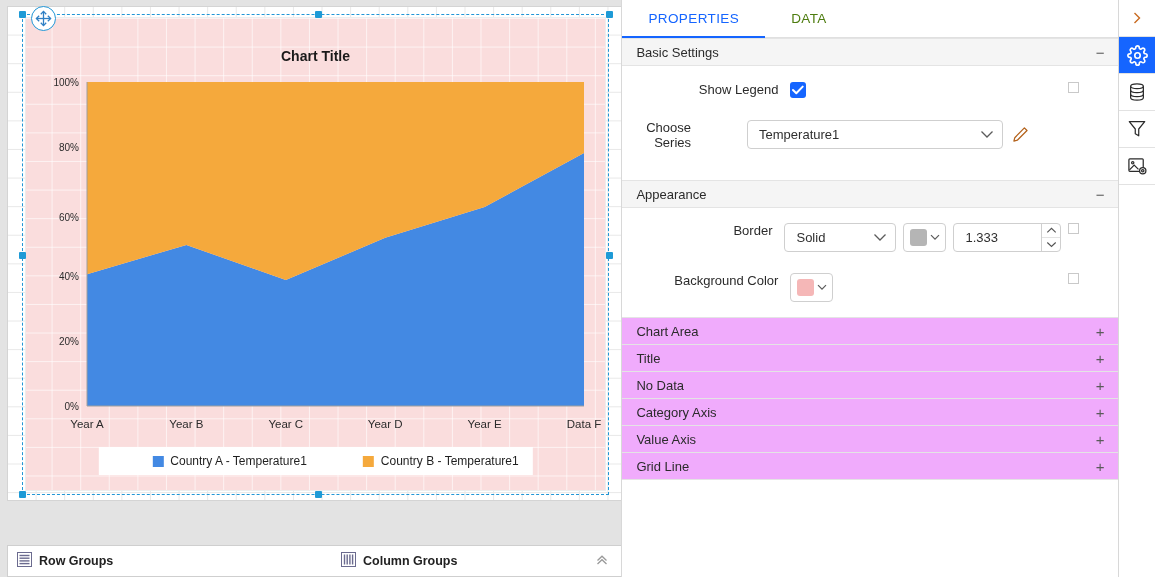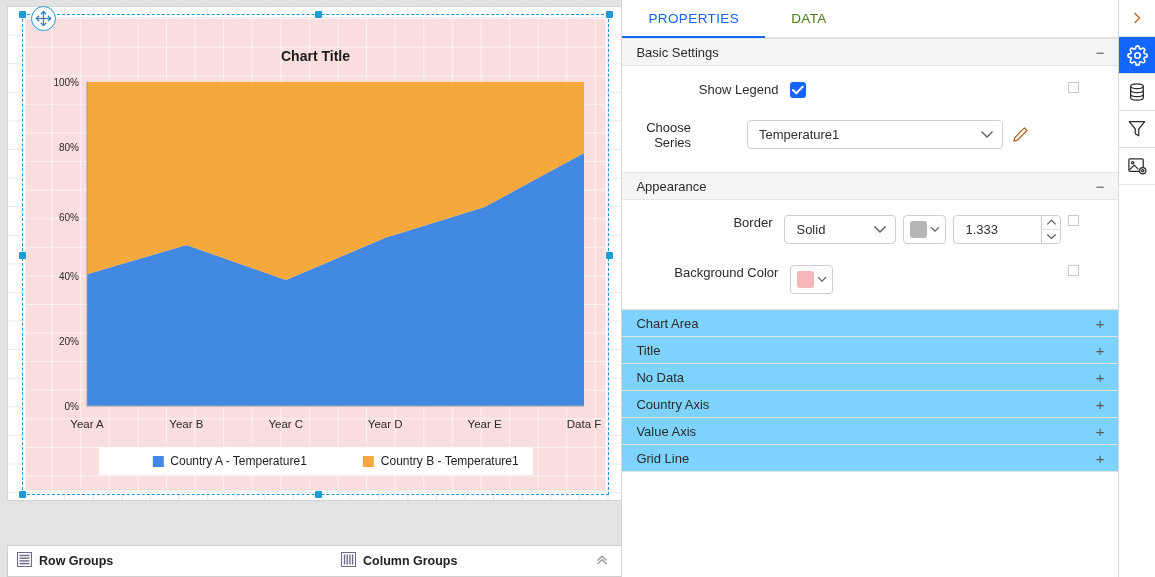--- a/index.html
+++ b/index.html
@@ -201,21 +201,21 @@
   .spin-btn {
     flex: 1; display: flex; align-items: center; justify-content: center;
     font-size: 9px; color: #555; cursor: pointer;
   }
   .spin-btn.up { border-bottom: 1px solid #e3e3e3; }
 
   .pencil-btn { cursor: pointer; display: flex; align-items: center; padding: 0 2px; }
 
   .collapsed-list { border-top: 1px solid #e4e4e4; }
   .collapsed-row {
-    height: 27px; background: #7dd3fc;
+    height: 27px; background: #f0abfc;
     border-bottom: 1px solid #e4e4e4;
     display: flex; align-items: center; padding: 0 14px;
     font-size: 13px; color: #2b2b2b; cursor: pointer;
   }
   .collapsed-row .cr-title { flex: 1; }
   .collapsed-row .cr-sign { font-size: 15px; color: #5a5a5a; line-height: 1; }
 
   
   #icon-rail {
     width: 37px; height: 577px;
@@ -351,21 +351,21 @@
             <div class="cb">
               <svg width="12" height="10" viewBox="0 0 12 10" fill="none" stroke="#fff" stroke-width="2" stroke-linecap="round" stroke-linejoin="round">
                 <polyline points="1,5 4.3,8.2 10.7,1.6"></polyline>
               </svg>
             </div>
           </div>
           <div class="row-expr" style="margin-right:18px;">
             <div class="expr-box"></div>
           </div>
         </div>
-        <div class="prop-row" style="margin-bottom:10px;gap:44px;">
+        <div class="prop-row" style="margin-bottom:18px;gap:44px;">
           <div class="rlabel">Choose Series</div>
           <div class="rfield">
             <div class="select-ctl" style="width:256px;">
               <span class="sv">Temperature1</span>
               <span class="chev">
                 <svg width="14" height="9" viewBox="0 0 14 9" fill="none" stroke="#5b5b5b" stroke-width="1.3">
                   <polyline points="1.5,1.5 7,7 12.5,1.5"></polyline>
                 </svg>
               </span>
             </div>
@@ -449,21 +449,21 @@
           </div>
           <div class="collapsed-row">
             <span class="cr-title">Title</span>
             <span class="cr-sign">+</span>
           </div>
           <div class="collapsed-row">
             <span class="cr-title">No Data</span>
             <span class="cr-sign">+</span>
           </div>
           <div class="collapsed-row">
-            <span class="cr-title">Country Axis</span>
+            <span class="cr-title">Category Axis</span>
             <span class="cr-sign">+</span>
           </div>
           <div class="collapsed-row">
             <span class="cr-title">Value Axis</span>
             <span class="cr-sign">+</span>
           </div>
           <div class="collapsed-row">
             <span class="cr-title">Grid Line</span>
             <span class="cr-sign">+</span>
           </div>

